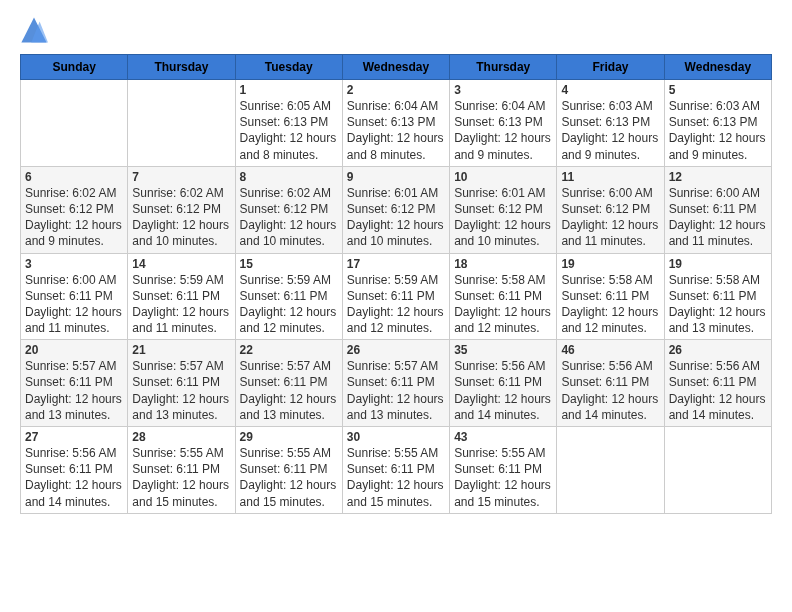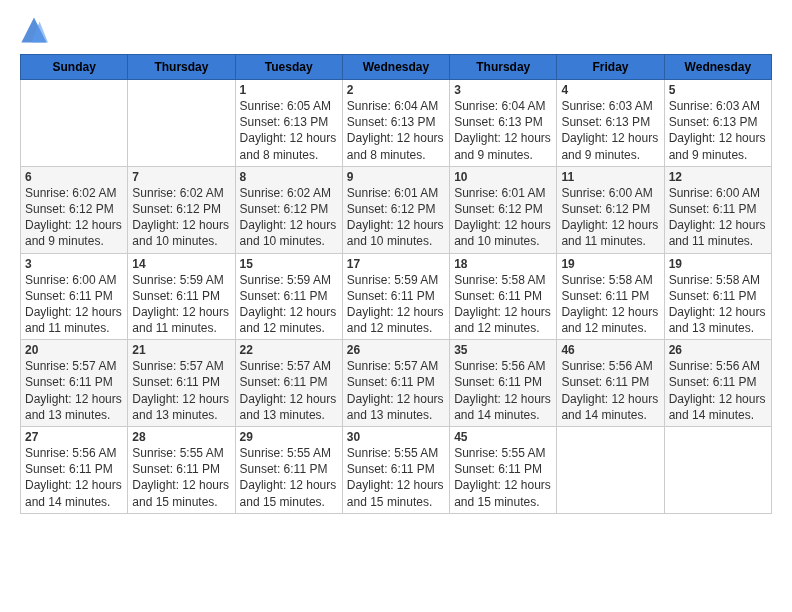--- a/index.html
+++ b/index.html
@@ -314,21 +314,21 @@
 Sunset: 6:11 PM
 Daylight: 12 hours and 15 minutes.</div>
           </td>
           <td>
             <span class="day-number">30</span>
             <div class="day-info" style="white-space: pre-line;">Sunrise: 5:55 AM
 Sunset: 6:11 PM
 Daylight: 12 hours and 15 minutes.</div>
           </td>
           <td>
-            <span class="day-number">45</span>
+            <span class="day-number">43</span>
             <div class="day-info" style="white-space: pre-line;">Sunrise: 5:55 AM
 Sunset: 6:11 PM
 Daylight: 12 hours and 15 minutes.</div>
           </td>
           <td class="empty-cell"></td>
           <td class="empty-cell"></td>
         </tr>
       </tbody>
   </table>
 </div>

